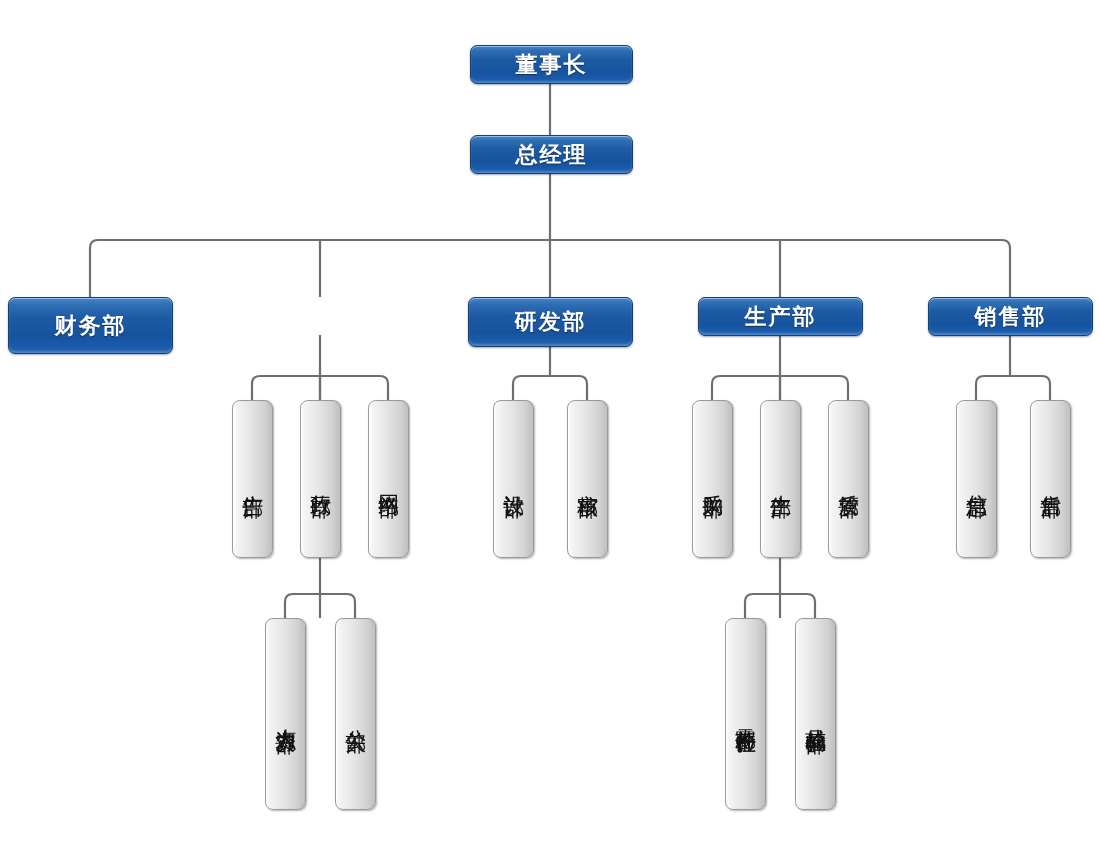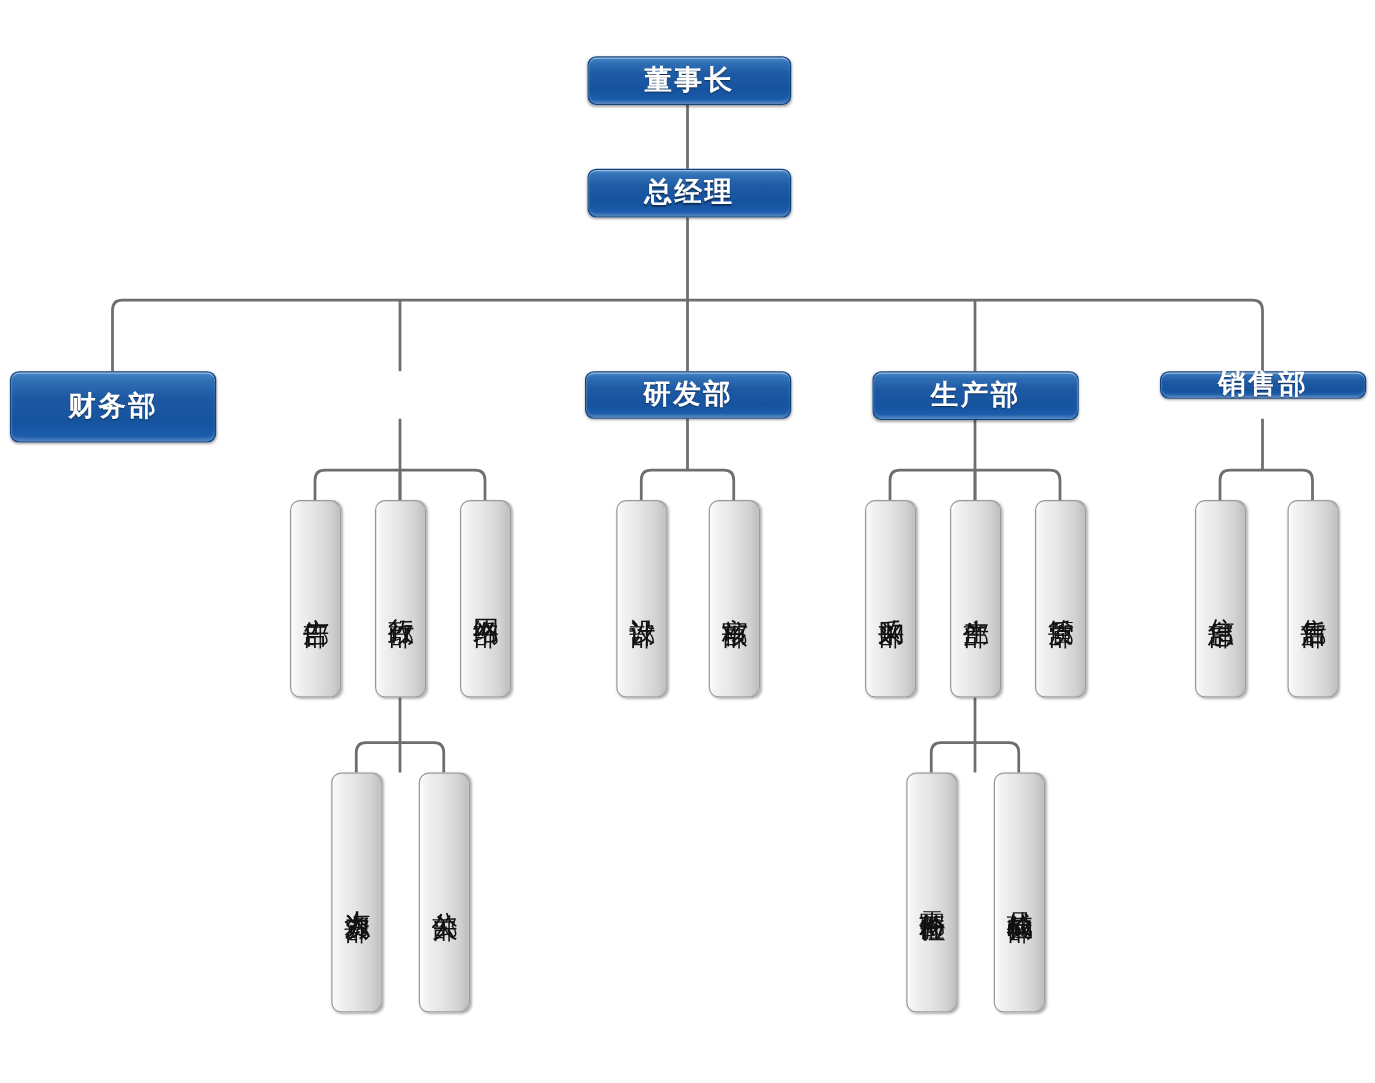--- a/index.html
+++ b/index.html
@@ -130,27 +130,27 @@
     <span class="label">董事长</span>
   </div>
 
   <div class="node blue" style="left:470px; top:135px; width:163px; height:39px;justify-content:center;">
     <span class="label">总经理</span>
   </div>
 
   <div class="node blue" style="left:8px; top:297px; width:165px; height:57px;">
     <span class="label">财务部</span>
   </div>
-  <div class="node blue" style="left:468px; top:297px; width:165px; height:38px;">
+  <div class="node blue" style="left:468px; top:297px; width:165px; height:50px;">
     <span class="label">研发部</span>
   </div>
   <div class="node blue" style="left:698px; top:297px; width:165px; height:39px;">
     <span class="label">生产部</span>
   </div>
-  <div class="node blue" style="left:928px; top:297px; width:165px; height:22px;">
+  <div class="node blue" style="left:928px; top:297px; width:165px; height:39px;">
     <span class="label">销售部</span>
   </div>
 
   <div class="node gray" style="left:232px; top:400px; width:41px; height:158px;">
     <span class="label">广告部</span>
   </div>
   <div class="node gray" style="left:300px; top:400px; width:41px; height:158px;">
     <span class="label">行政部</span>
   </div>
   <div class="node gray" style="left:368px; top:400px; width:41px; height:158px;">

